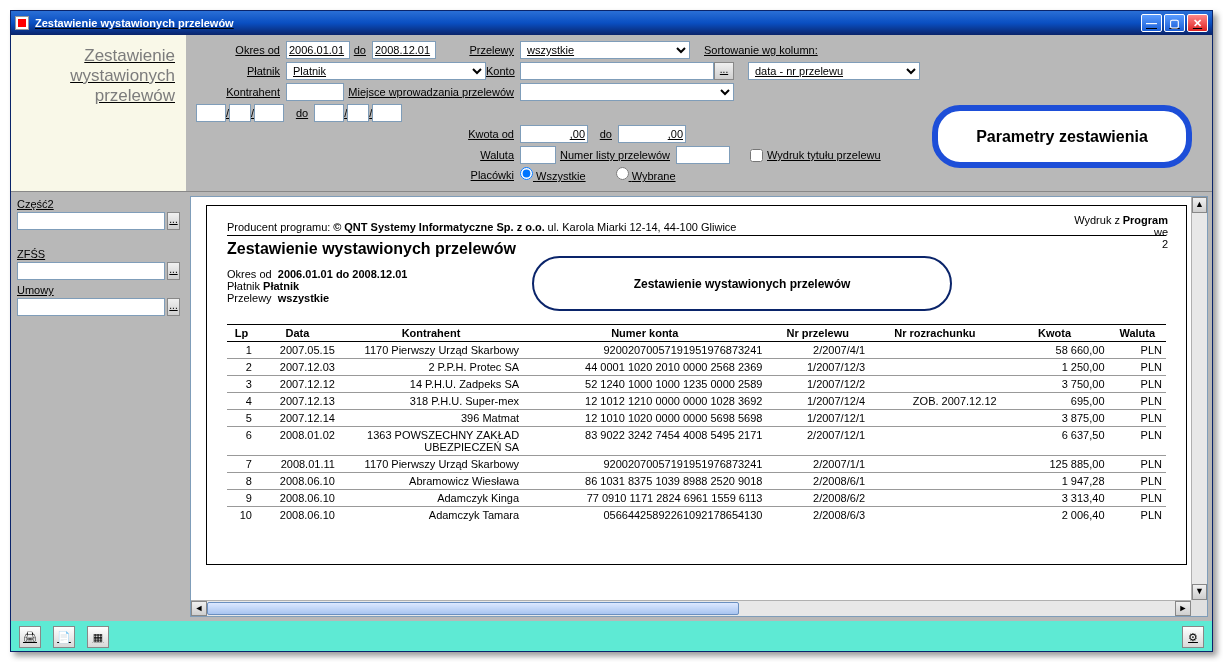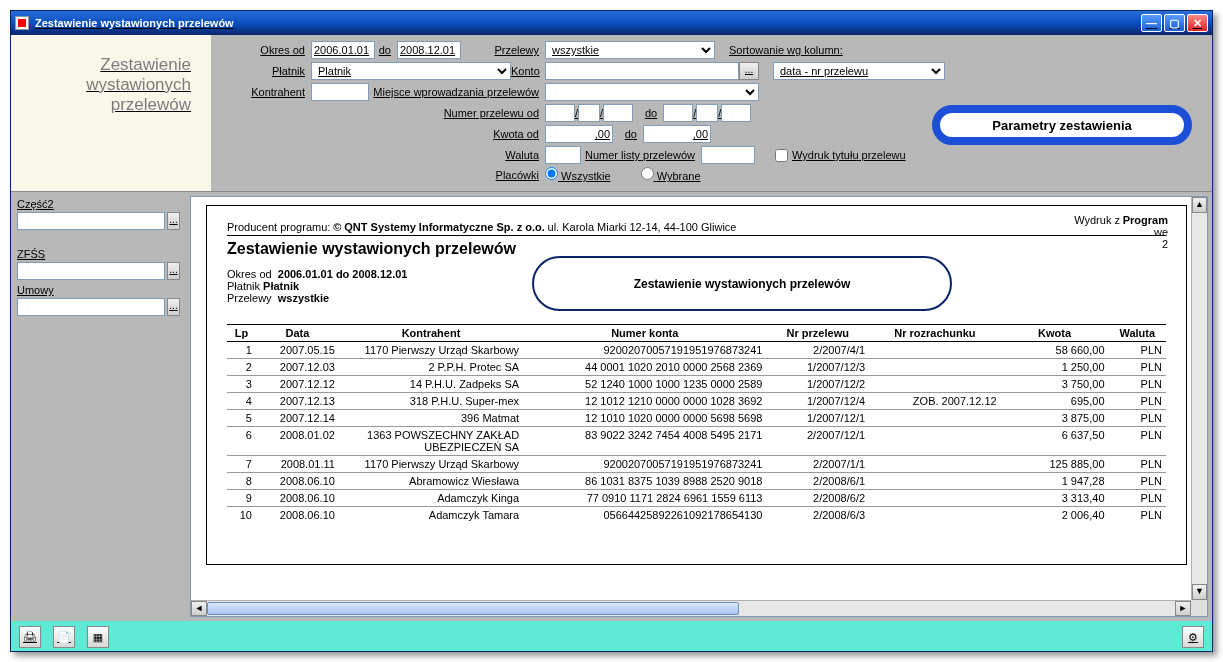--- a/index.html
+++ b/index.html
@@ -9,29 +9,29 @@
   .titlebar .app-icon{width:14px;height:14px;background:#fff;border:1px solid #999;margin-right:6px;position:relative;}
   .titlebar .app-icon::after{content:"";position:absolute;left:2px;top:2px;width:8px;height:8px;background:red;}
   .titlebar .title{flex:1;font-weight:bold;}
   .winbtns{display:flex;gap:2px;}
   .winbtn{width:21px;height:18px;border:1px solid #fff;border-radius:2px;display:flex;align-items:center;justify-content:center;font-weight:bold;color:#fff;font-size:11px;}
   .winbtn.min{background:linear-gradient(to bottom,#5a9cff,#1a5ed6);}
   .winbtn.max{background:linear-gradient(to bottom,#5a9cff,#1a5ed6);}
   .winbtn.close{background:linear-gradient(to bottom,#f88,#d22);}
   .body{height:618px;display:flex;flex-direction:column;}
   .upper{display:flex;}
-  .left-panel{width:200px;background:#f9f8e8;padding:20px;text-align:right;}
+  .left-panel{width:175px;background:#f9f8e8;padding:11px;text-align:right;}
   .left-panel .big{color:#7c7c7c;font-size:17px;line-height:20px;}
   .filters{flex:1;background:#b8b8b8;padding:6px 10px;position:relative;}
   .frow{display:flex;align-items:center;margin-bottom:3px;}
   .flabel{width:90px;text-align:right;padding-right:6px;color:#000;}
   .flabel2{text-align:right;padding-right:6px;}
   input.fld,select.fld{height:18px;border:1px solid #7f9db9;background:#fff;padding:0 2px;font-size:11px;}
   .btn3{width:20px;height:18px;border:1px solid #888;background:linear-gradient(#f0f0f0,#cfcfcf);font-size:10px;line-height:14px;text-align:center;}
-  .bubble{position:absolute;right:20px;top:70px;width:260px;height:40px;border:8px solid #1d4ed8;border-radius:28px;background:#fff;display:flex;align-items:center;justify-content:center;font-weight:bold;font-size:13px;}
+  .bubble{position:absolute;right:20px;top:70px;width:260px;height:63px;border:6px solid #1d4ed8;border-radius:28px;background:#fff;display:flex;align-items:center;justify-content:center;font-weight:bold;font-size:16px;}
   .lower{flex:1;display:flex;background:#b8b8b8;border-top:1px solid #888;}
   .side{width:175px;padding:6px;}
   .side fieldset{border:1px solid #888;padding:4px;margin-bottom:8px;}
   .side legend{font-size:10px;padding:0 2px;}
   .side .sfld{display:flex;gap:2px;margin-top:2px;}
   .report-wrap{flex:1;background:#fff;border:1px solid #7f9db9;margin:4px;position:relative;overflow:hidden;}
   .report{position:absolute;left:15px;top:8px;right:20px;}
   .sheet{background:#fff;border:1px solid #000;padding:15px 20px 0 20px;min-height:360px;position:relative;}
   .prod{font-size:10px;}
   .prod b{font-weight:bold;}
@@ -102,21 +102,20 @@
         </div>
 
         <div class="frow">
           <div class="flabel">Kontrahent</div>
           <input class="fld" style="width: 58px;">
           <div class="flabel2" style="width:176px">Miejsce wprowadzania przelewów</div>
           <select class="fld" style="width:214px"></select>
         </div>
 
         <div class="frow">
-          <div class="flabel2" style="width:324px">Numer przelewu od</div>
           <input class="fld" style="width: 30px;">
             <span>/</span>
           <input class="fld" style="width: 22px;">
             <span>/</span>
           <input class="fld" style="width: 30px;">
           <div class="flabel2" style="width:30px">do</div>
           <input class="fld" style="width: 30px;">
             <span>/</span>
           <input class="fld" style="width: 22px;">
             <span>/</span>

